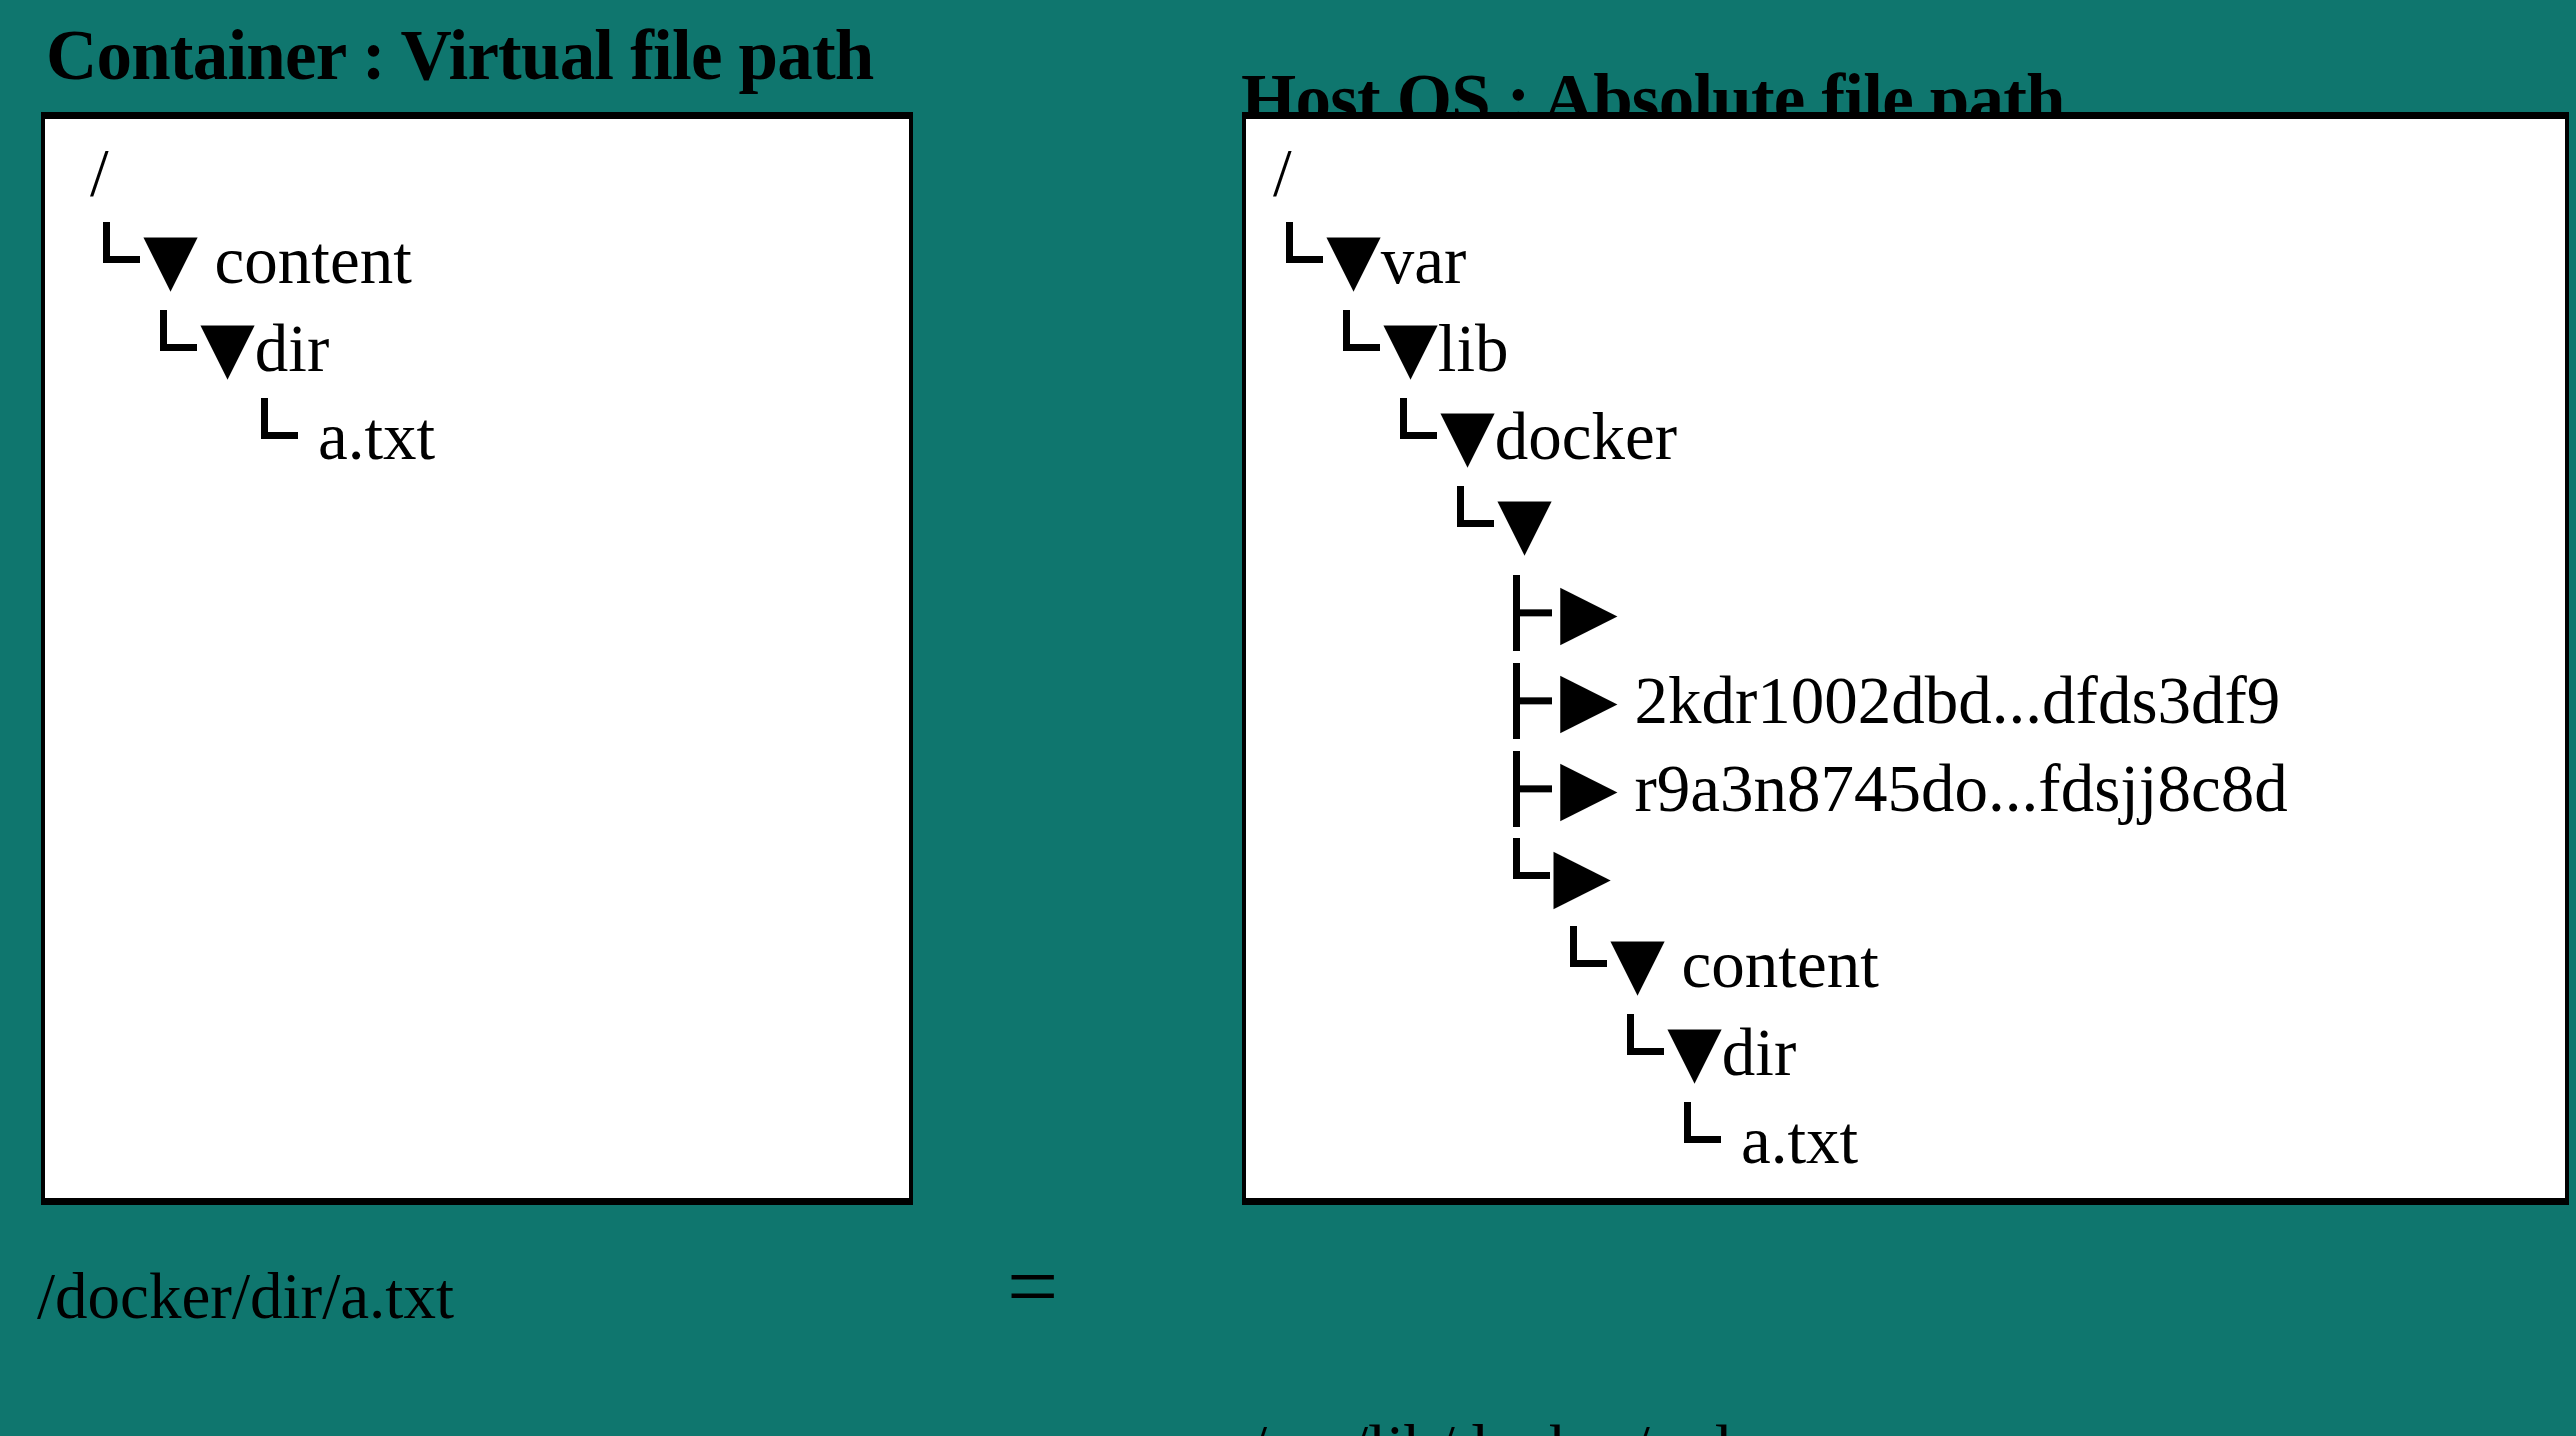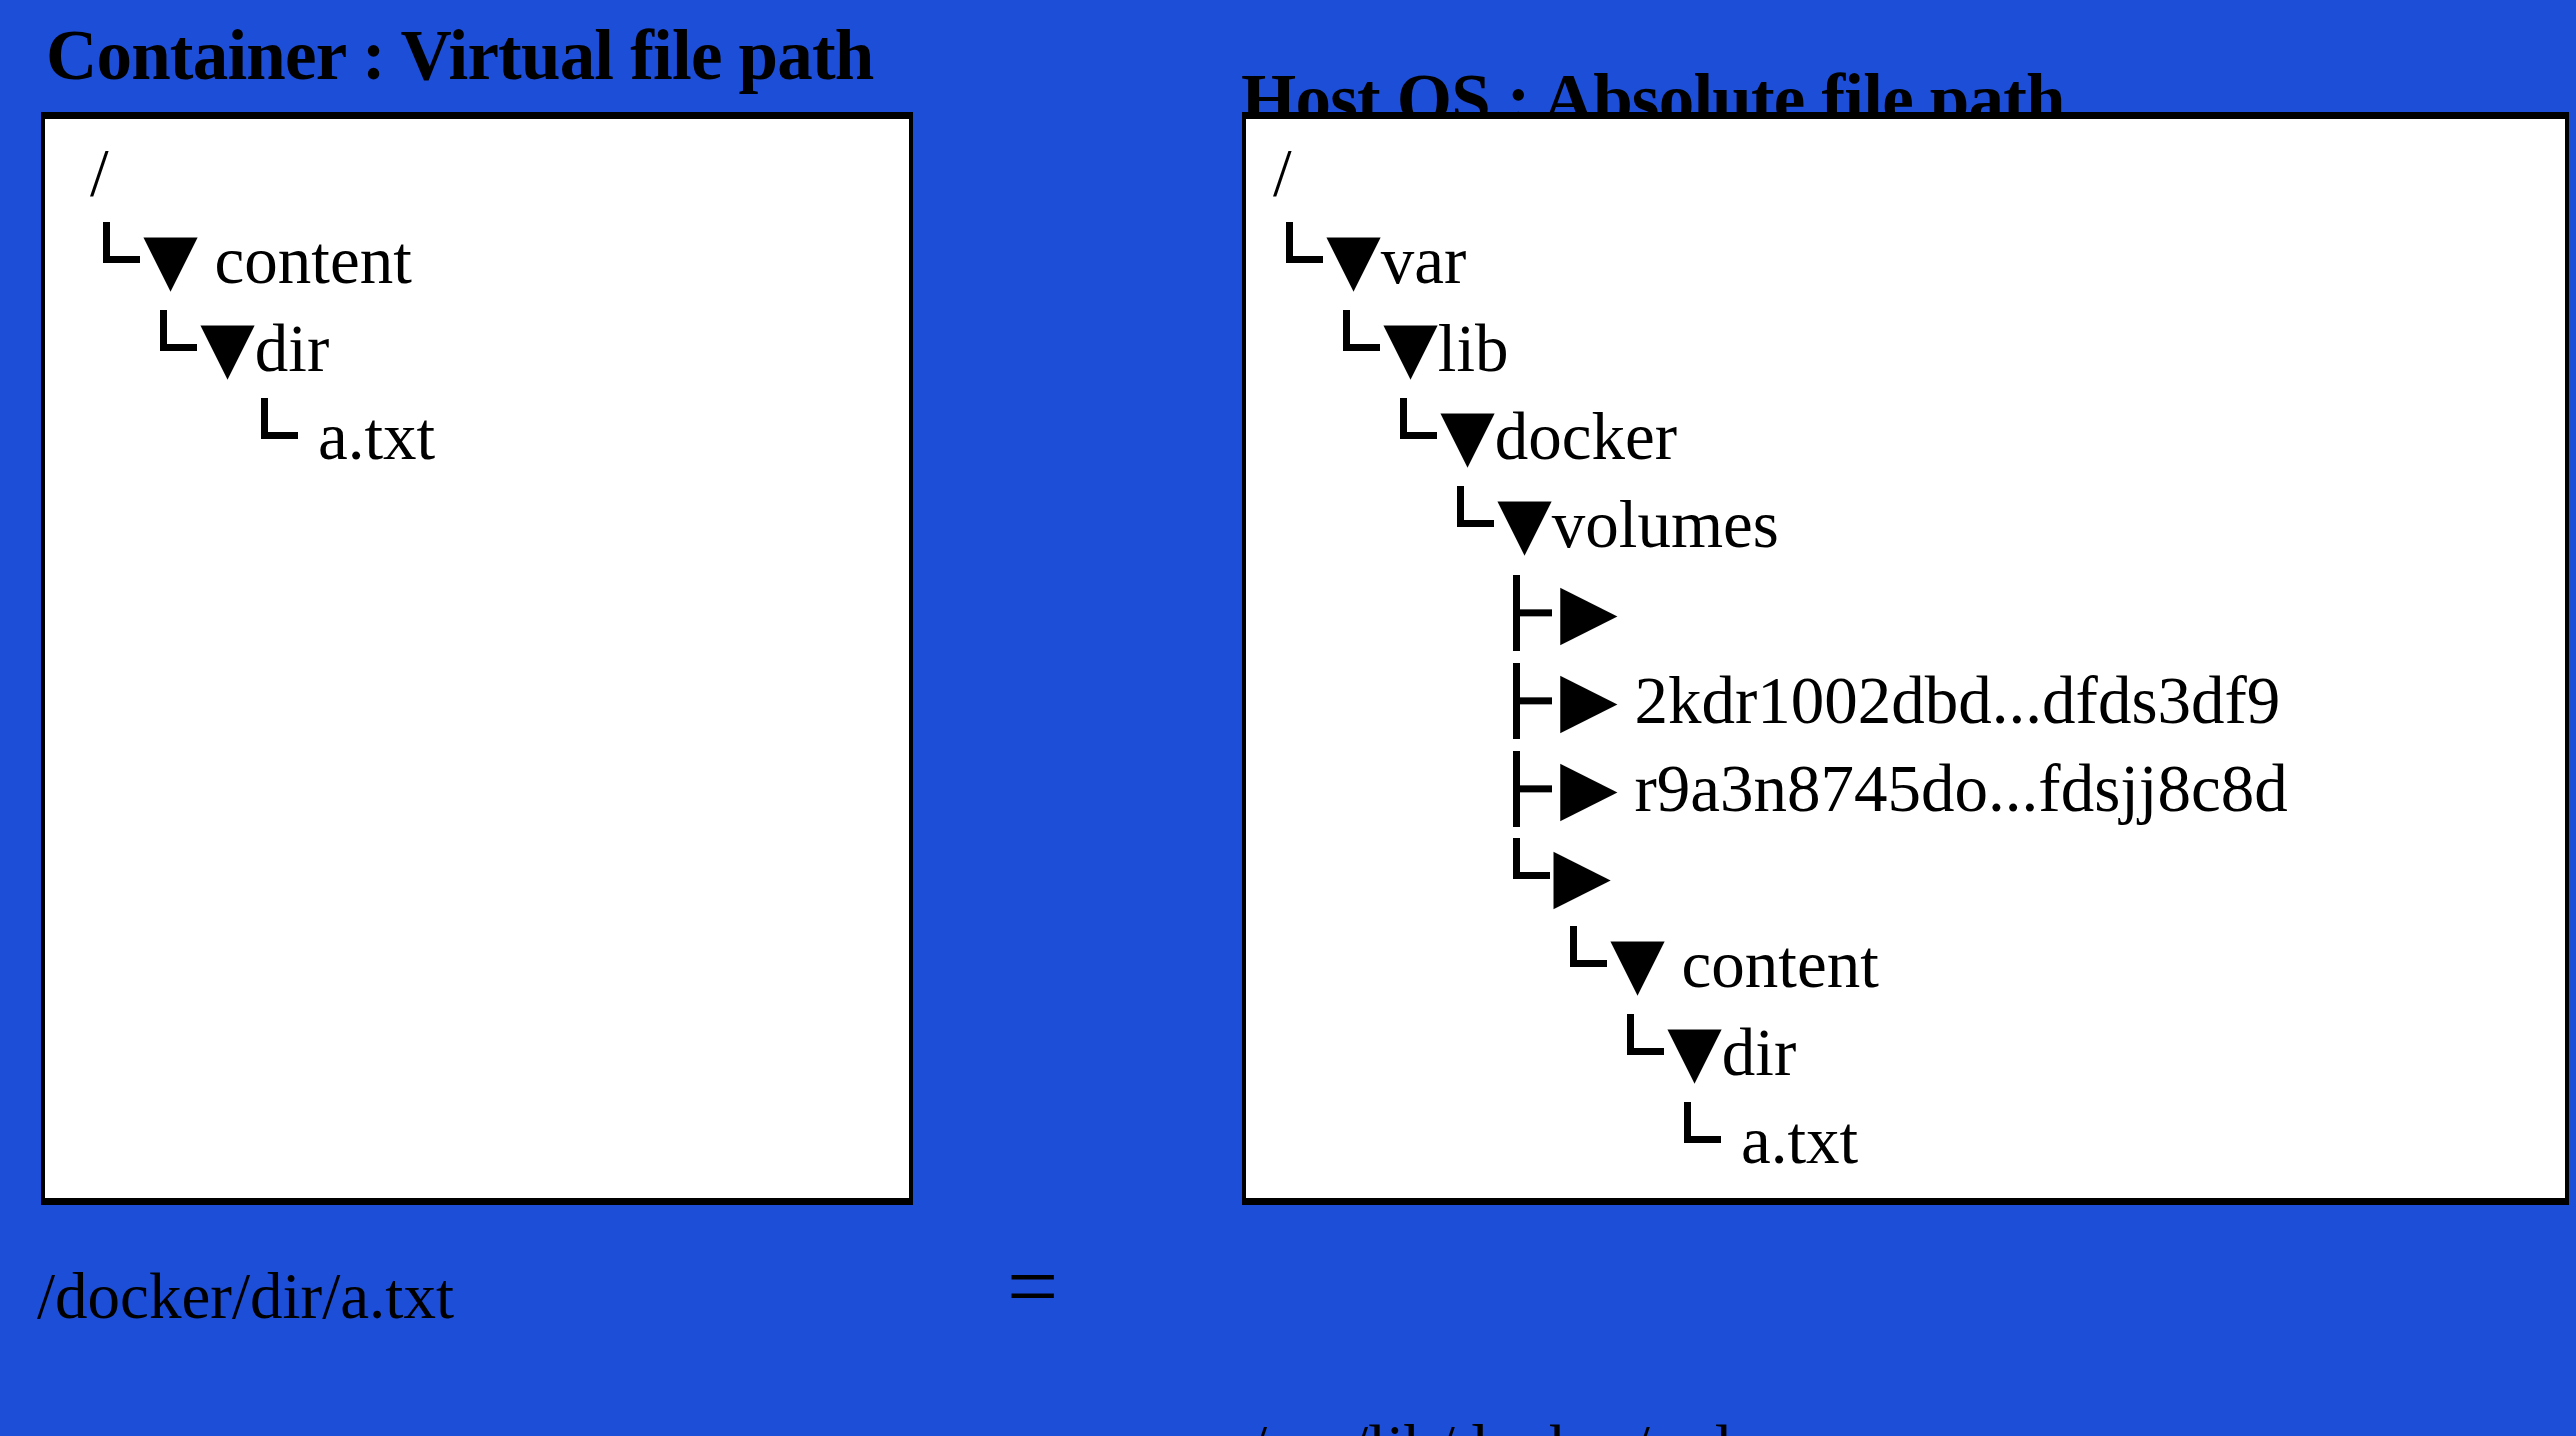--- a/index.html
+++ b/index.html
@@ -1,17 +1,17 @@
 <!DOCTYPE html>
 <html style="font-size:13px"><head>
 <meta charset="utf-8">
 <style>
   html,body{margin:0;padding:0;background:#fff;}
   .page{
-    position:relative;width:2576px;height:1436px;background:#1d4ed8;
+    position:relative;width:2576px;height:1436px;background:#0f766e;
     font-family:"Liberation Serif","DejaVu Serif",serif;color:#000;overflow:hidden;
   }
   .panel-title{
     position:absolute;top:14.6px;font-size:71px;font-weight:bold;
     white-space:pre;letter-spacing:-0.8px;
   }
   #left-title{left:46px;}
   #right-title{left:1241px;margin-top:44px;}
   .panel-box{
     position:absolute;top:112px;height:1093px;box-sizing:border-box;
@@ -90,21 +90,20 @@
           <span class="tree-label">lib</span>
         </div>
         <div class="tree-row" style="margin-left: 127px;">
           <span class="corner"></span>
           <span class="tri down">▼</span>
           <span class="tree-label">docker</span>
         </div>
         <div class="tree-row" style="margin-left: 184px;">
           <span class="corner"></span>
           <span class="tri down">▼</span>
-          <span class="tree-label">volumes</span>
         </div>
         <div class="tree-row" style="margin-left: 240px;">
           <span class="tee"></span>
           <span class="tri right">▶</span>
         </div>
         <div class="tree-row" style="margin-left: 240px;">
           <span class="tee"></span>
           <span class="tri right">▶</span>
           <span class="tree-label"> 2kdr1002dbd...dfds3df9</span>
         </div>

